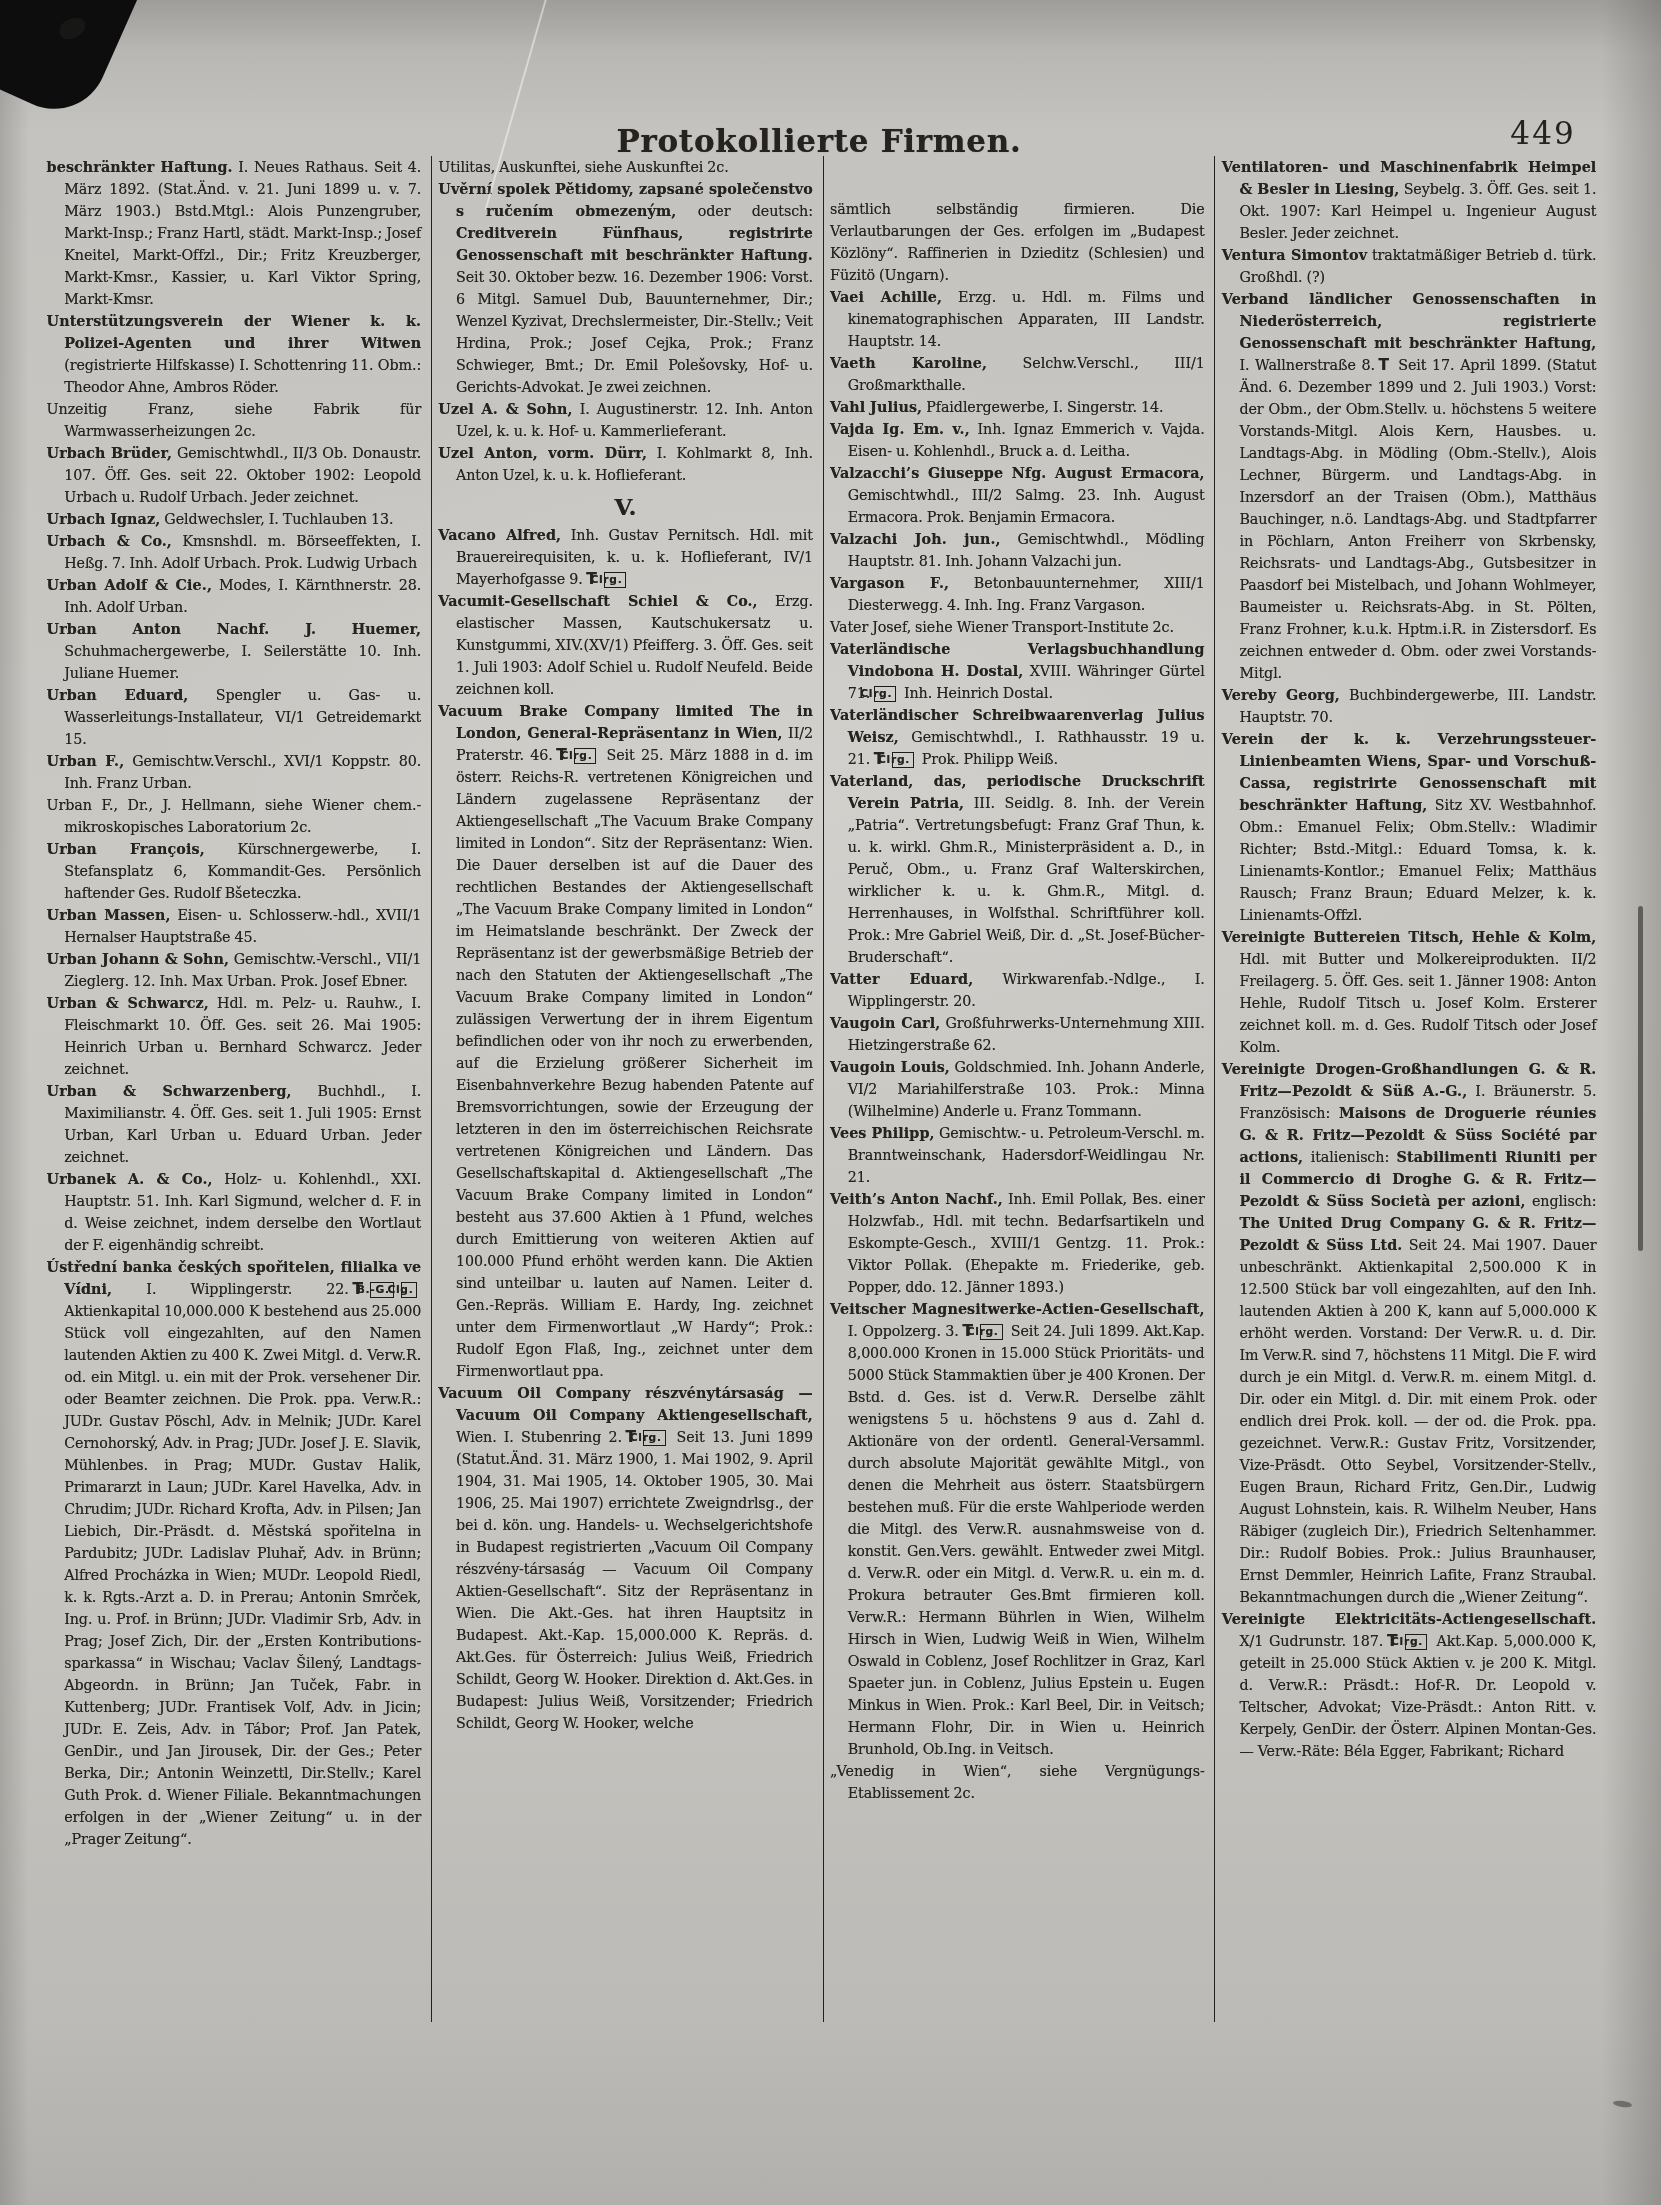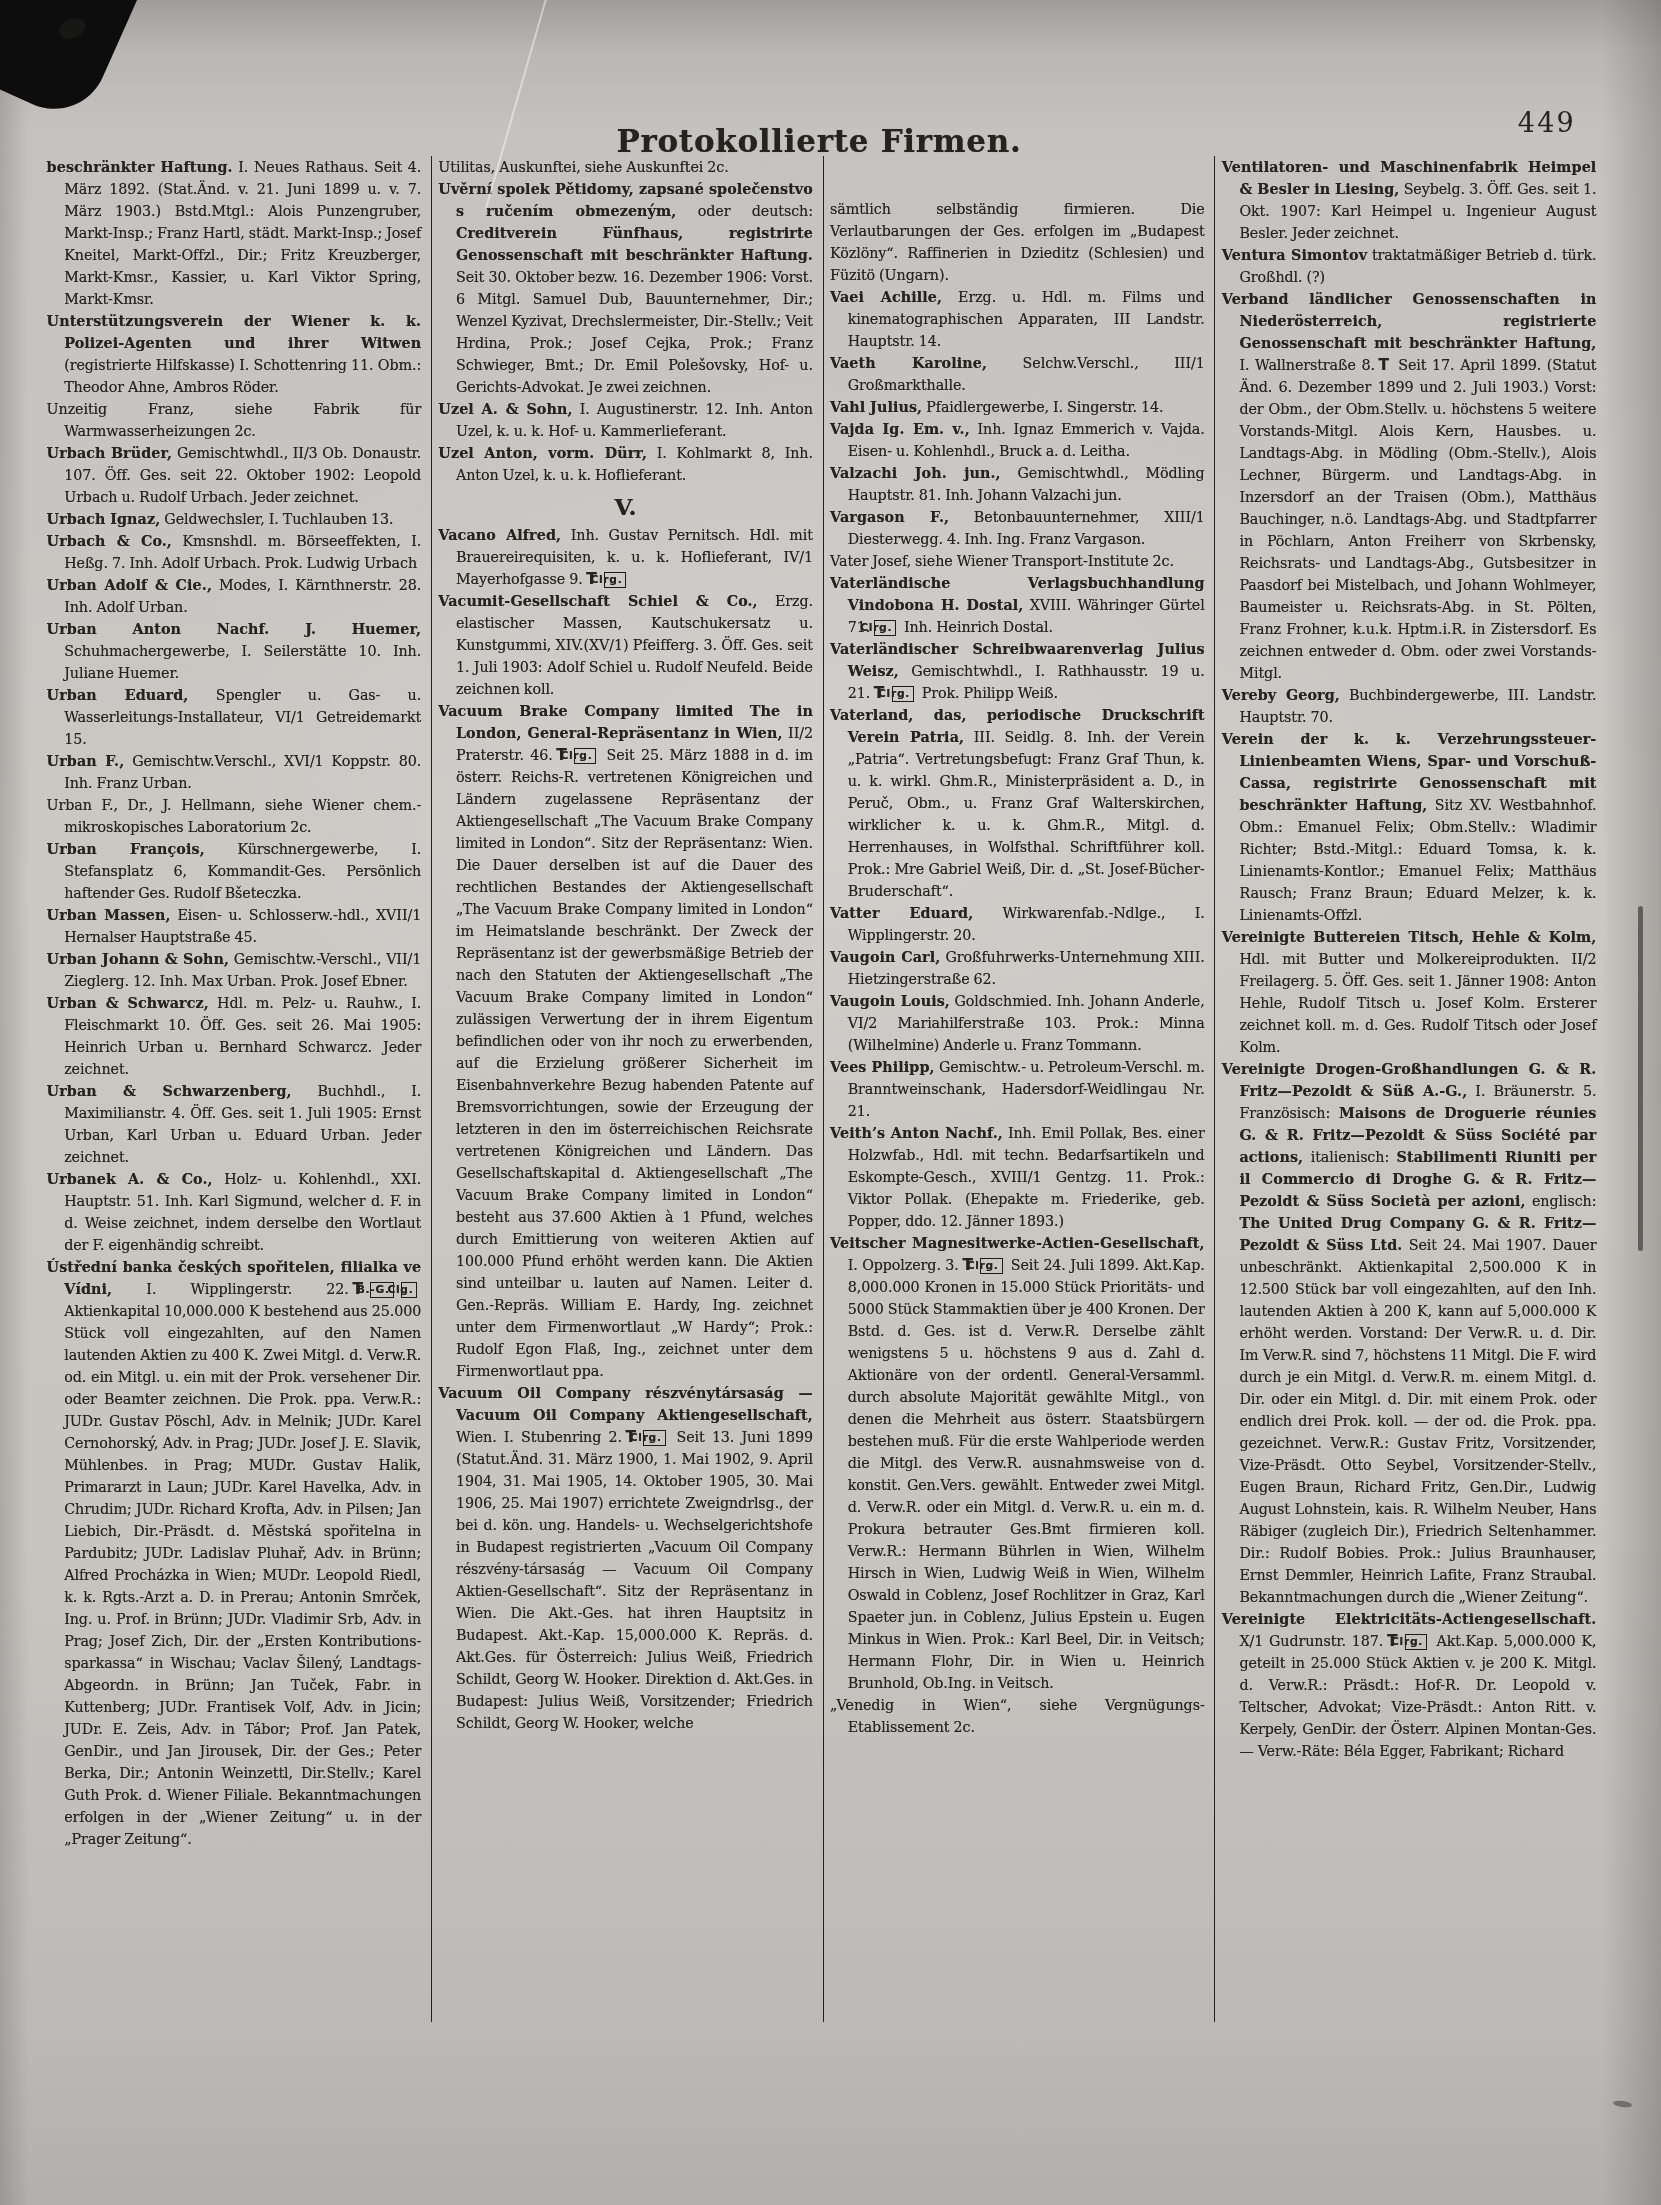--- a/index.html
+++ b/index.html
@@ -10,21 +10,21 @@
   }
   body::before{
     content:"";position:absolute;inset:0;pointer-events:none;
     background:
       radial-gradient(ellipse 1029px 662px at 48% 35%, rgba(255,255,255,.16), rgba(255,255,255,0) 65%),
       linear-gradient(90deg, rgba(70,68,64,.22) 0px, rgba(70,68,64,0) 29px, rgba(70,68,64,0) 1602px, rgba(70,68,64,.28) 1660px);
   }
   .header{position:absolute;left:40px;top:107px;width:1558px;height:44px;}
   .title{margin:16px;text-align:center;font-size:31px;font-weight:bold;letter-spacing:0.7px;
     text-shadow:0 0 0.7px rgba(25,22,18,.6);}
-  .pagenum{position:absolute;right:22px;top:0;font-size:27px;letter-spacing:2.2px;text-align:right;}
+  .pagenum{position:absolute;right:22px;top:8px;font-size:31px;letter-spacing:2.2px;text-align:right;}
   .cols{position:absolute;left:40px;top:156px;width:1566px;display:flex;align-items:stretch;}
   .col{flex:1 1 0;min-width:0;padding:0 9.6px 0 6.6px;border-right:1.5px solid #23211e;min-height:1866px;}
   .col:last-child{border-right:none;}
   p.entry{margin:0;text-align:justify;font-size:14.3px;line-height:22px;
     padding-left:17.6px;text-indent:-17.6px;letter-spacing:-0.1px;word-spacing:-0.4px;
     text-shadow:0 0 0.6px rgba(30,26,20,.55);}
   p.cont{padding-left:0;text-indent:0;margin-top:42px;}
   p.section{text-align:center;font-size:23px;font-weight:bold;padding:10.3px 0 5.9px 0;text-indent:0;}
   .hw{font-weight:bold;letter-spacing:0.1px;}
   .badge{display:inline-block;border:1.8px solid #1d1b18;padding:0 3px;font-weight:bold;
@@ -82,20 +82,21 @@
       <p class="entry entry"><span class="hw">Vacumit-Gesellschaft Schiel &amp; Co.,</span><span class="txt"> Erzg. elastischer Massen, Kautschukersatz u. Kunstgummi, XIV.(XV/1) Pfeifferg. 3. Öff. Ges. seit 1. Juli 1903: Adolf Schiel u. Rudolf Neufeld. Beide zeichnen koll.</span></p>
       <p class="entry entry"><span class="hw">Vacuum Brake Company limited The in London, General-Repräsentanz in Wien,</span><span class="txt"> II/2 Praterstr. 46.</span><span class="phone">T</span><span class="badge">Clrg.</span><span class="txt"> Seit 25. März 1888 in d. im österr. Reichs-R. vertretenen Königreichen und Ländern zugelassene Repräsentanz der Aktiengesellschaft „The Vacuum Brake Company limited in London“. Sitz der Repräsentanz: Wien. Die Dauer derselben ist auf die Dauer des rechtlichen Bestandes der Aktiengesellschaft „The Vacuum Brake Company limited in London“ im Heimatslande beschränkt. Der Zweck der Repräsentanz ist der gewerbsmäßige Betrieb der nach den Statuten der Aktiengesellschaft „The Vacuum Brake Company limited in London“ zulässigen Verwertung der in ihrem Eigentum befindlichen oder von ihr noch zu erwerbenden, auf die Erzielung größerer Sicherheit im Eisenbahnverkehre Bezug habenden Patente auf Bremsvorrichtungen, sowie der Erzeugung der letzteren in den im österreichischen Reichsrate vertretenen Königreichen und Ländern. Das Gesellschaftskapital d. Aktiengesellschaft „The Vacuum Brake Company limited in London“ besteht aus 37.600 Aktien à 1 Pfund, welches durch Emittierung von weiteren Aktien auf 100.000 Pfund erhöht werden kann. Die Aktien sind unteilbar u. lauten auf Namen. Leiter d. Gen.-Repräs. William E. Hardy, Ing. zeichnet unter dem Firmenwortlaut „W Hardy“; Prok.: Rudolf Egon Flaß, Ing., zeichnet unter dem Firmenwortlaut ppa.</span></p>
       <p class="entry entry"><span class="hw">Vacuum Oil Company részvénytársaság — Vacuum Oil Company Aktiengesellschaft,</span><span class="txt"> Wien. I. Stubenring 2.</span><span class="phone">T</span><span class="badge">Clrg.</span><span class="txt"> Seit 13. Juni 1899 (Statut.Änd. 31. März 1900, 1. Mai 1902, 9. April 1904, 31. Mai 1905, 14. Oktober 1905, 30. Mai 1906, 25. Mai 1907) errichtete Zweigndrlsg., der bei d. kön. ung. Handels- u. Wechselgerichtshofe in Budapest registrierten „Vacuum Oil Company részvény-társaság — Vacuum Oil Company Aktien-Gesellschaft“. Sitz der Repräsentanz in Wien. Die Akt.-Ges. hat ihren Hauptsitz in Budapest. Akt.-Kap. 15,000.000 K. Repräs. d. Akt.Ges. für Österreich: Julius Weiß, Friedrich Schildt, Georg W. Hooker. Direktion d. Akt.Ges. in Budapest: Julius Weiß, Vorsitzender; Friedrich Schildt, Georg W. Hooker, welche</span></p>
     </div>
     <div class="col">
       <p class="entry cont"><span class="txt">sämtlich selbständig firmieren. Die Verlautbarungen der Ges. erfolgen im „Budapest Közlöny“. Raffinerien in Dzieditz (Schlesien) und Füzitö (Ungarn).</span></p>
       <p class="entry entry"><span class="hw">Vaei Achille,</span><span class="txt"> Erzg. u. Hdl. m. Films und kinematographischen Apparaten, III Landstr. Hauptstr. 14.</span></p>
       <p class="entry entry"><span class="hw">Vaeth Karoline,</span><span class="txt"> Selchw.Verschl., III/1 Großmarkthalle.</span></p>
       <p class="entry entry"><span class="hw">Vahl Julius,</span><span class="txt"> Pfaidlergewerbe, I. Singerstr. 14.</span></p>
       <p class="entry entry"><span class="hw">Vajda Ig. Em. v.,</span><span class="txt"> Inh. Ignaz Emmerich v. Vajda. Eisen- u. Kohlenhdl., Bruck a. d. Leitha.</span></p>
+      <p class="entry entry"><span class="hw">Valzacchi’s Giuseppe Nfg. August Ermacora,</span><span class="txt"> Gemischtwhdl., III/2 Salmg. 23. Inh. August Ermacora. Prok. Benjamin Ermacora.</span></p>
       <p class="entry entry"><span class="hw">Valzachi Joh. jun.,</span><span class="txt"> Gemischtwhdl., Mödling Hauptstr. 81. Inh. Johann Valzachi jun.</span></p>
       <p class="entry entry"><span class="hw">Vargason F.,</span><span class="txt"> Betonbauunternehmer, XIII/1 Diesterwegg. 4. Inh. Ing. Franz Vargason.</span></p>
       <p class="entry entry"><span class="txt">Vater Josef, siehe Wiener Transport-Institute 2c.</span></p>
       <p class="entry entry"><span class="hw">Vaterländische Verlagsbuchhandlung Vindobona H. Dostal,</span><span class="txt"> XVIII. Währinger Gürtel 71.</span><span class="badge">Clrg.</span><span class="txt"> Inh. Heinrich Dostal.</span></p>
       <p class="entry entry"><span class="hw">Vaterländischer Schreibwaarenverlag Julius Weisz,</span><span class="txt"> Gemischtwhdl., I. Rathhausstr. 19 u. 21.</span><span class="phone">T</span><span class="badge">Clrg.</span><span class="txt"> Prok. Philipp Weiß.</span></p>
       <p class="entry entry"><span class="hw">Vaterland, das, periodische Druckschrift Verein Patria,</span><span class="txt"> III. Seidlg. 8. Inh. der Verein „Patria“. Vertretungsbefugt: Franz Graf Thun, k. u. k. wirkl. Ghm.R., Ministerpräsident a. D., in Peruč, Obm., u. Franz Graf Walterskirchen, wirklicher k. u. k. Ghm.R., Mitgl. d. Herrenhauses, in Wolfsthal. Schriftführer koll. Prok.: Mre Gabriel Weiß, Dir. d. „St. Josef-Bücher-Bruderschaft“.</span></p>
       <p class="entry entry"><span class="hw">Vatter Eduard,</span><span class="txt"> Wirkwarenfab.-Ndlge., I. Wipplingerstr. 20.</span></p>
       <p class="entry entry"><span class="hw">Vaugoin Carl,</span><span class="txt"> Großfuhrwerks-Unternehmung XIII. Hietzingerstraße 62.</span></p>
       <p class="entry entry"><span class="hw">Vaugoin Louis,</span><span class="txt"> Goldschmied. Inh. Johann Anderle, VI/2 Mariahilferstraße 103. Prok.: Minna (Wilhelmine) Anderle u. Franz Tommann.</span></p>
       <p class="entry entry"><span class="hw">Vees Philipp,</span><span class="txt"> Gemischtw.- u. Petroleum-Verschl. m. Branntweinschank, Hadersdorf-Weidlingau Nr. 21.</span></p>

